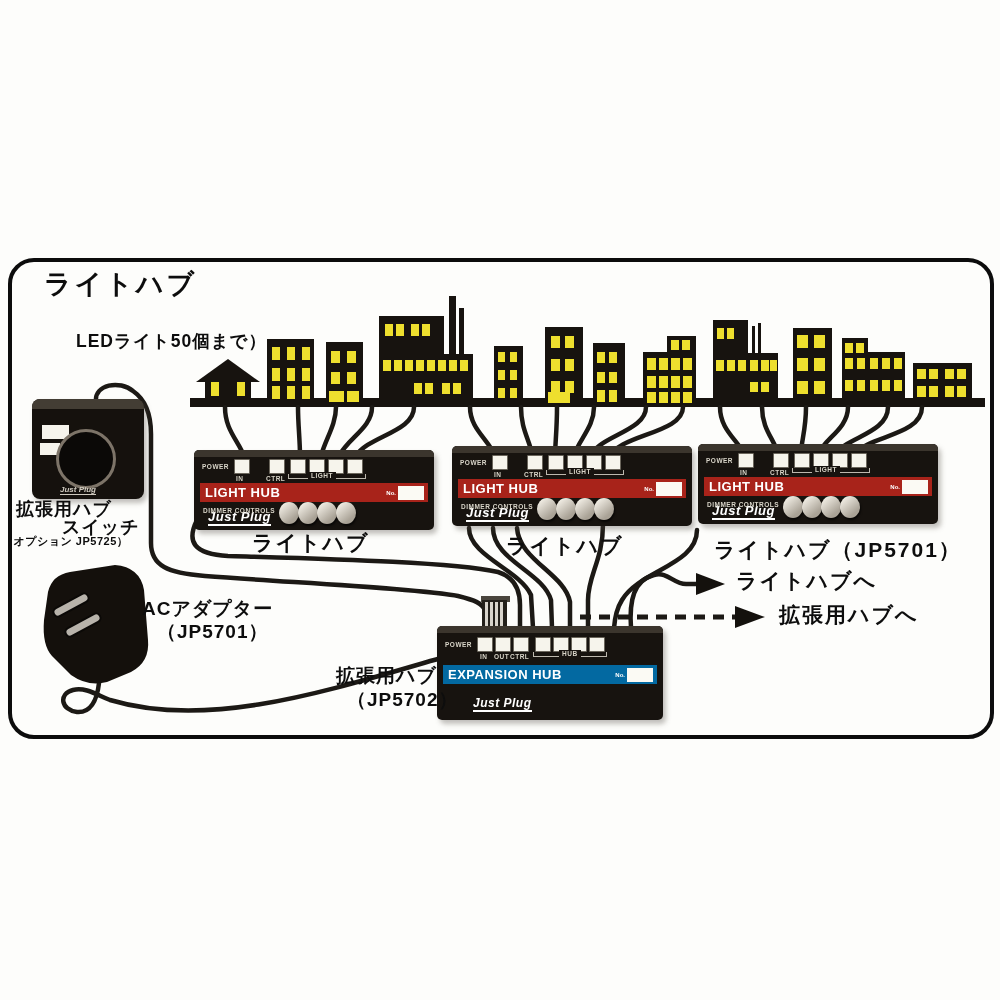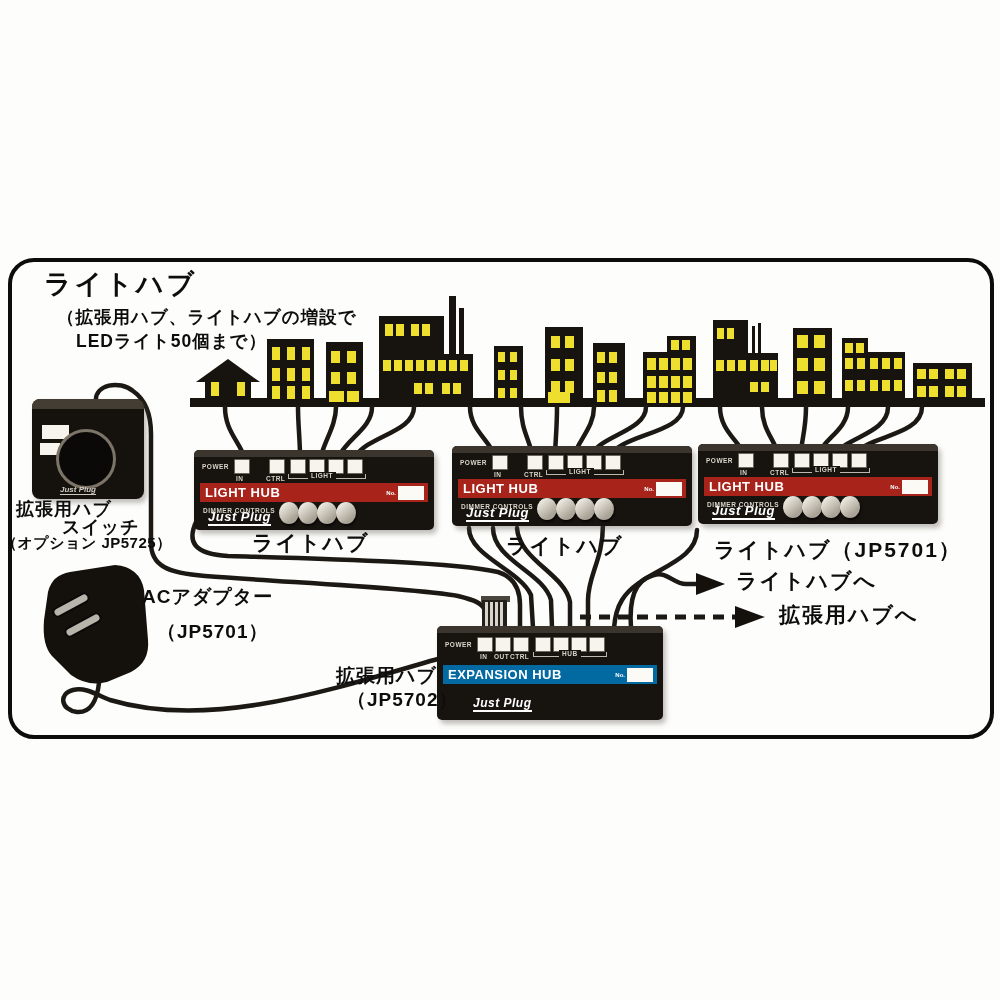--- a/index.html
+++ b/index.html
@@ -13,21 +13,21 @@
   .win{fill:#eedf2e;}
   .wire{fill:none;stroke:#1c1915;stroke-width:4.5;stroke-linecap:round;}
   .wired{fill:none;stroke:#1c1915;stroke-width:5;stroke-dasharray:11 8;}
   .ah{fill:#14110d;}
   
   .jp{position:absolute;color:#0d0d0d;font-weight:700;z-index:3;white-space:nowrap;}
   .jp-title{font-size:27px;letter-spacing:3px;}
   .jp-sub{font-size:17.5px;letter-spacing:1px;}
   .jp-cap{font-size:21px;letter-spacing:2px;}
   .jp-sm{font-size:18px;letter-spacing:1px;}
-  .jp-xs{font-size:15px;letter-spacing:0.5px;}
+  .jp-xs{font-size:11px;letter-spacing:0.5px;}
   .jp-md{font-size:19px;letter-spacing:1px;}
   
   .dev{position:absolute;background:#17130f;border-radius:5px;z-index:2;box-shadow:3px 4px 5px rgba(80,75,65,.35);}
   .topstrip{position:absolute;left:0;top:0;right:0;height:7px;background:#3b352d;border-radius:5px 5px 0 0;}
   .port{position:absolute;width:14px;height:13px;background:#f6f4ec;border:1px solid #6b665c;border-radius:1px;}
   .tiny{position:absolute;color:#d8d4c8;font-size:6.5px;font-weight:700;letter-spacing:.5px;z-index:2;}
   .band{position:absolute;left:6px;width:228px;height:19px;display:flex;align-items:center;}
   .band-title{color:#fff;font-weight:800;font-size:13px;margin-left:5px;letter-spacing:.5px;}
   .no-lbl{color:#fff;font-size:6px;font-weight:700;margin-left:auto;margin-right:2px;}
   .no-box{width:26px;height:14px;background:#fbfaf4;margin-right:4px;}
@@ -72,21 +72,21 @@
   
   .t-title{left:44px;top:266px;}
   .t-sub1{left:57px;top:305px;}
   .t-sub2{left:76px;top:329px;}
   .t-cap1{left:252px;top:529px;}
   .t-cap2{left:506px;top:532px;}
   .t-cap3{left:714px;top:536px;}
   .t-acc1{left:16px;top:497px;}
   .t-acc2{left:62px;top:515px;}
   .t-acc3{left:2px;top:534px;}
-  .t-ac1{left:142px;top:584px;}
+  .t-ac1{left:142px;top:596px;}
   .t-ac2{left:157px;top:619px;}
   .t-exp1{left:336px;top:663px;}
   .t-exp2{left:347px;top:687px;}
   .t-arw1{left:736px;top:567px;}
   .t-arw2{left:779px;top:601px;}
 </style>
 </head>
 <body>
 
 <div id="stage">
@@ -281,21 +281,20 @@
       <rect x="481" y="596" width="29" height="6" fill="#4a453d"></rect>
       <rect x="482" y="600" width="25" height="32" fill="#23201b"></rect>
       <rect x="485" y="602" width="3" height="28" fill="#d8d4cc"></rect>
       <rect x="490" y="602" width="3" height="28" fill="#d8d4cc"></rect>
       <rect x="495" y="602" width="3" height="28" fill="#d8d4cc"></rect>
       <rect x="500" y="602" width="3" height="28" fill="#d8d4cc"></rect>
     </g>
   </svg>
 
   <div class="jp jp-title t-title">ライトハブ</div>
-  <div class="jp jp-sub t-sub1">（拡張用ハブ、ライトハブの増設で</div>
   <div class="jp jp-sub t-sub2">LEDライト50個まで）</div>
 
   <div class="acc">
     <div class="acc-top"></div>
     <div class="acc-r1"></div>
     <div class="acc-r2"></div>
     <div class="acc-dial"></div>
     <div class="acc-brand">Just Plug</div>
   </div>
 

